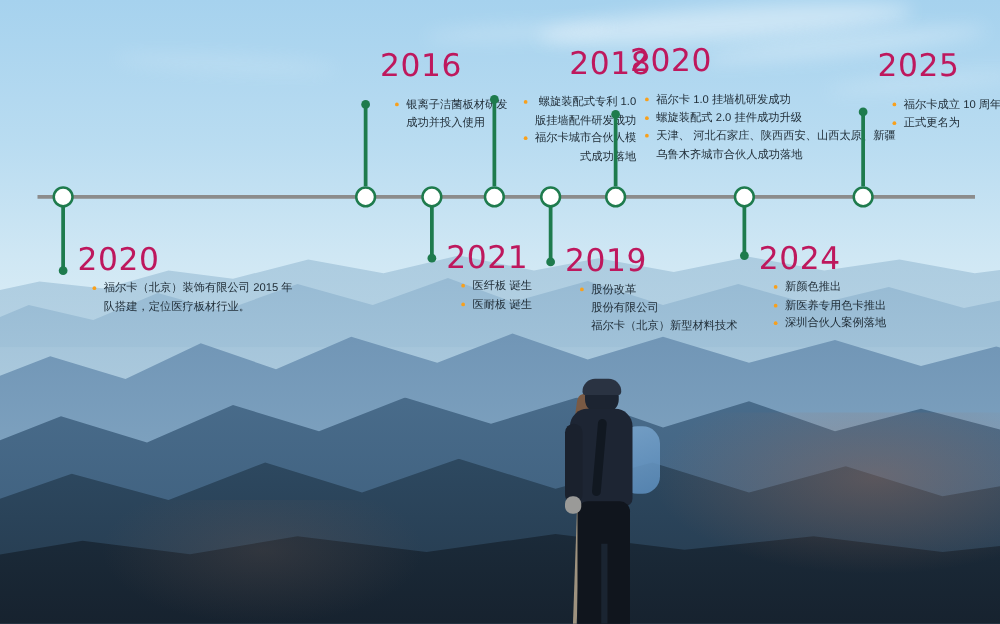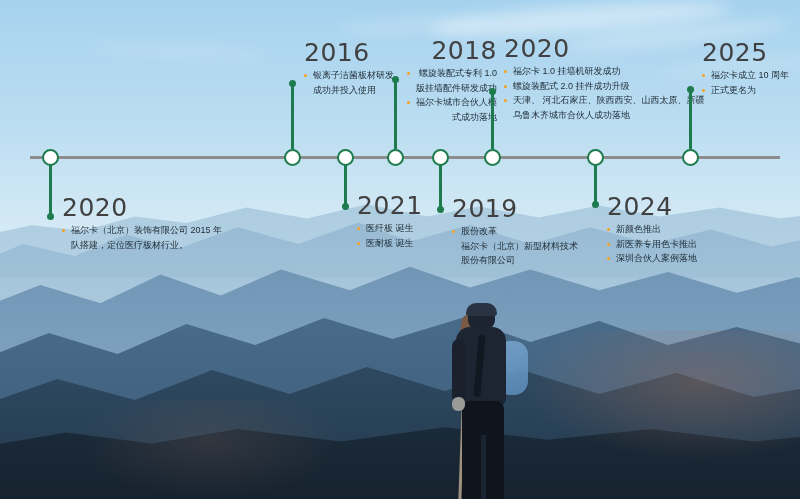--- a/index.html
+++ b/index.html
@@ -67,23 +67,23 @@
   
   .axis{position:absolute;left:30px;top:156px;width:750px;height:3px;background:#8c8c8c;}
   .node{position:absolute;width:17px;height:17px;border-radius:50%;
         background:#ffffff;border:2px solid #1e7b4d;box-sizing:border-box;top:149px;}
   .stem{position:absolute;width:3px;background:#1e7b4d;}
   .stem .dot{position:absolute;left:-2px;width:7px;height:7px;border-radius:50%;background:#1e7b4d;}
   .stem.up .dot{top:-3px;}
   .stem.down .dot{bottom:-3px;}
 
   .item{position:absolute;}
-  .year{color:#404040;font-size:25px;font-weight:400;letter-spacing:.5px;line-height:1;
+  .year{color:#be185d;font-size:25px;font-weight:400;letter-spacing:.5px;line-height:1;
         font-family:"DejaVu Sans","Liberation Sans",sans-serif;}
-  .bullets{margin:0;padding:0;list-style:none;}
+  .bullets{margin:12px;padding:0;list-style:none;}
   .bullets li{position:relative;padding-left:9px;color:#1e2b35;font-size:9px;line-height:13.5px;
               margin-bottom:1px;white-space:nowrap;}
   .bullets li::before{content:"";position:absolute;left:0;top:5px;width:3px;height:3px;border-radius:50%;background:#f9a01b;}
   .bullets li.cont{padding-left:9px;}
   .bullets li.cont::before{display:none;}
   .item.up .year{margin-bottom:4px;}
   .item.down .bullets{margin-top:4px;}
 </style>
 </head>
 <body>
@@ -172,22 +172,22 @@
         </ul>
       </div>
       <div class="node" style="left: 432px;"></div>
       <div class="stem down" style="left: 439px; height: 45px; top: 165px;">
         <div class="dot"></div>
       </div>
       <div class="item down" style="left: 452px; top: 196px;">
         <div class="year">2019</div>
         <ul class="bullets">
           <li>股份改革</li>
+          <li class="cont">股份有限公司</li>
           <li class="cont">福尔卡（北京）新型材料技术</li>
-          <li class="cont">股份有限公司</li>
         </ul>
       </div>
       <div class="node" style="left: 484px;"></div>
       <div class="stem up" style="left: 491px; height: 58px; top: 91px;">
         <div class="dot"></div>
       </div>
       <div class="item up" style="left: 504px; top: 36px;">
         <div class="year">2020</div>
         <ul class="bullets">
           <li>福尔卡 1.0 挂墙机研发成功</li>

